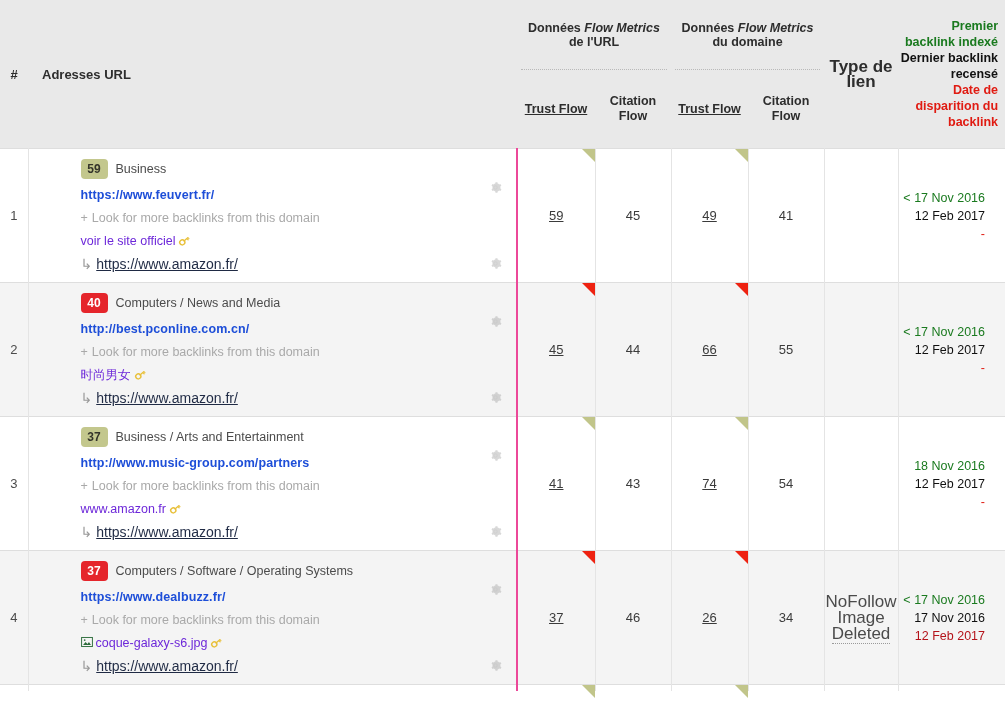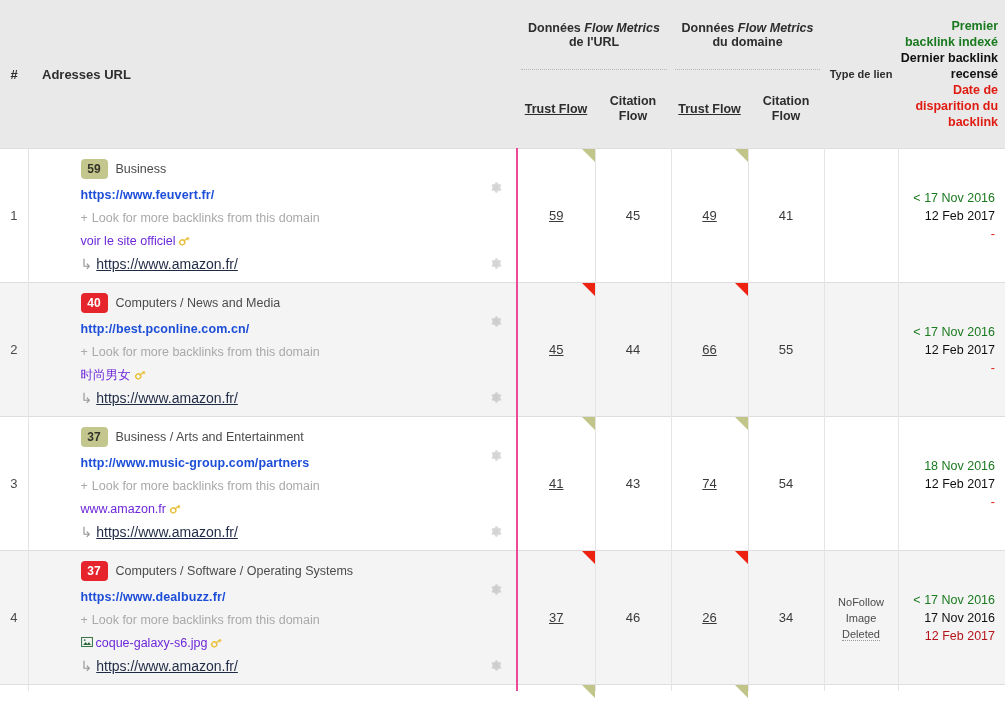--- a/index.html
+++ b/index.html
@@ -39,21 +39,21 @@
   .hdr-sub .u{text-decoration:underline;}
   .hdr-hash{
     text-align:center;font-size:13px;
     vertical-align:middle;
   }
   .hdr-url{
     text-align:left;font-size:13px;padding-left:14px;
     vertical-align:middle;
   }
   .hdr-type{
-    text-align:center;font-size:11px;line-height:15px;
+    text-align:center;font-size:17px;line-height:15px;
     vertical-align:middle;
   }
   .hdr-dates{
     text-align:right;padding-right:7px;font-size:12.5px;line-height:16px;
     vertical-align:middle;
   }
   .c-green{color:#1a7a1f;margin-top:44px;}
   .c-black{color:#111;}
   .c-red{color:#e01b12;}
   .c-darkred{color:#b4131a;}
@@ -75,24 +75,24 @@
   }
   td.urlcell{
     text-align:left;padding:0 0 0 0;
     border-right:2px solid #ec4899;
   }
   td.metric{
     text-align:center;font-size:13px;color:#3b3b3b;
   }
   td.metric a{color:#3b3b3b;text-decoration:underline;}
   td.typecell{
-    text-align:center;font-size:11px;line-height:16px;color:#4b4b4b;
+    text-align:center;font-size:17px;line-height:16px;color:#4b4b4b;
   }
   td.datecell{
-    text-align:right;padding-right:10px;font-size:12.5px;line-height:18px;
+    text-align:right;padding-right:20px;font-size:12.5px;line-height:18px;
   }
   .dotted-u{border-bottom:1px dotted #9a9a9a;}
 
   
   .flag{
     position:absolute;top:0;right:0;width:0;height:0;
     border-top:13px solid #c1c58a;
     border-left:13px solid transparent;
   }
   .flag.red{border-top-color:#ee2211;}

